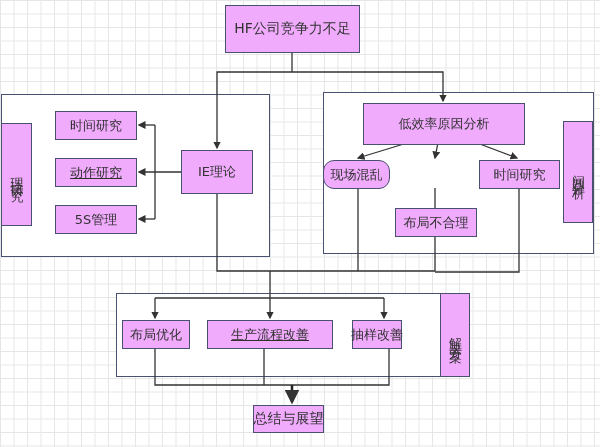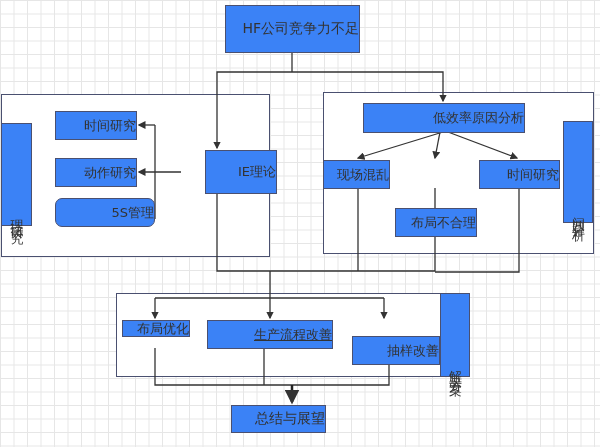--- a/index.html
+++ b/index.html
@@ -8,22 +8,22 @@
     background-color: #ffffff;
     background-image:
       linear-gradient(to right, #e6e6e6 1px, transparent 1px),
       linear-gradient(to bottom, #e6e6e6 1px, transparent 1px);
     background-size: 13.5px 13.5px;
     font-family: "DejaVu Sans", sans-serif;
     color: #333;
   }
   .box {
     position: absolute; box-sizing: border-box;
-    border: 1.5px solid #4a5070; background: #3b82f6;
-    display: flex; align-items: center; justify-content: flex-end;
+    border: 1.5px solid #4a5070; background: #f0abfc;
+    display: flex; align-items: center; justify-content: center;
     font-size: 13px; color: #333; white-space: nowrap;
   }
   .group {
     position: absolute; box-sizing: border-box;
     border: 1.5px solid #4a5070; background: #fff;
   }
   .vert {
     writing-mode: vertical-rl; text-orientation: upright;
     letter-spacing: 4px; font-size: 13px;
   }
@@ -76,54 +76,54 @@
 <div class="box" style="left:225px;top:5px;width:135px;height:48px;font-size:14px;">
   <span>HF公司竞争力不足</span>
 </div>
 
 <div class="box vert" style="left:1px;top:123px;width:31px;height:103px;">
   <span>理论研究</span>
 </div>
 <div class="box" style="left:55px;top:111px;width:82px;height:29px;">
   <span>时间研究</span>
 </div>
-<div class="box" style="left:55px;top:158px;width:82px;height:29px;">
+<div class="box" style="left:55px;top:158px;width:82px;height:29px;text-decoration:underline;">
   <span>动作研究</span>
 </div>
-<div class="box" style="left:55px;top:198px;width:100px;height:29px;border-radius:7px;">
+<div class="box" style="left:55px;top:205px;width:82px;height:29px;">
   <span>5S管理</span>
 </div>
-<div class="box" style="left:181px;top:150px;width:72px;height:44px;margin-left:24px;">
+<div class="box" style="left:181px;top:150px;width:72px;height:44px;">
   <span>IE理论</span>
 </div>
 
-<div class="box" style="left:363px;top:103px;width:162px;height:30px;">
+<div class="box" style="left:363px;top:103px;width:162px;height:42px;">
   <span>低效率原因分析</span>
 </div>
-<div class="box" style="left:323px;top:160px;width:67px;height:29px;">
+<div class="box" style="left:323px;top:160px;width:67px;height:29px;border-radius:11px;">
   <span>现场混乱</span>
 </div>
 <div class="box" style="left:395px;top:160px;width:82px;height:29px;margin-top:48px;">
   <span>布局不合理</span>
 </div>
 <div class="box" style="left:479px;top:160px;width:81px;height:29px;">
   <span>时间研究</span>
 </div>
 <div class="box vert" style="left:563px;top:121px;width:30px;height:102px;">
   <span>问题分析</span>
 </div>
 
-<div class="box" style="left:122px;top:320px;width:68px;height:17px;">
+<div class="box" style="left:122px;top:320px;width:68px;height:29px;">
   <span>布局优化</span>
 </div>
 <div class="box" style="left:207px;top:320px;width:126px;height:29px;text-decoration:underline;">
   <span>生产流程改善</span>
 </div>
-<div class="box" style="left:352px;top:320px;width:88px;height:29px;margin-top:16px;">
+<div class="box" style="left:352px;top:320px;width:50px;height:29px;">
   <span>抽样改善</span>
 </div>
 <div class="box vert" style="left:440px;top:293px;width:30px;height:84px;">
   <span>解决方案</span>
 </div>
 
-<div class="box" style="left:231px;top:405px;width:95px;height:28px;font-size:14px;">
+<div class="box" style="left:253px;top:405px;width:71px;height:28px;font-size:14px;">
   <span>总结与展望</span>
 </div>
 
 </body></html>

